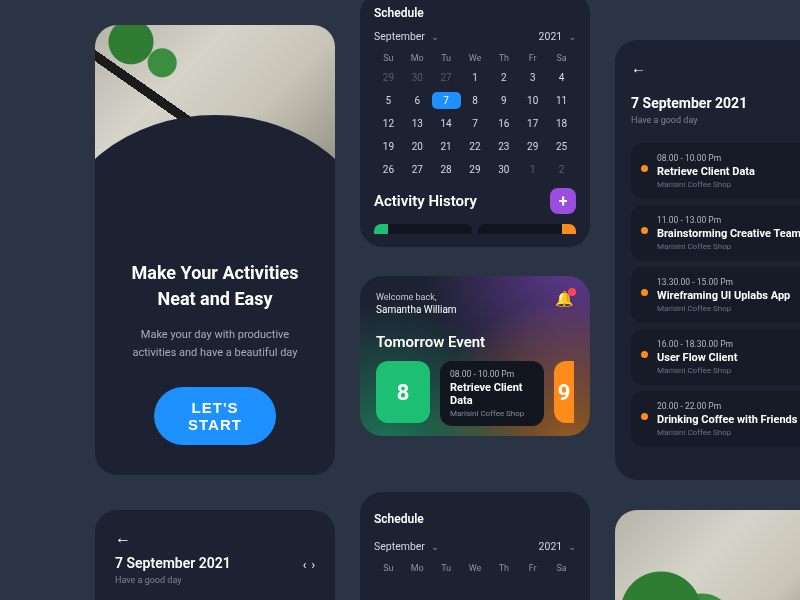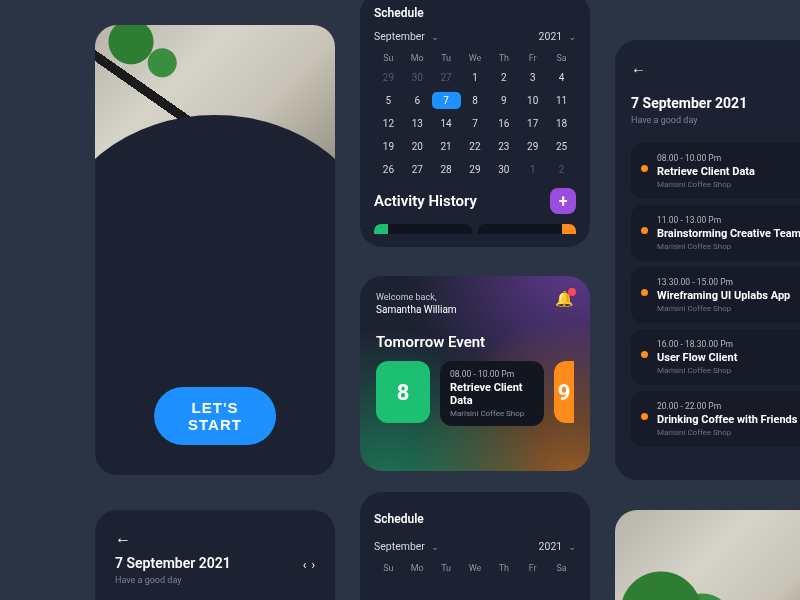--- a/index.html
+++ b/index.html
@@ -70,21 +70,21 @@
   .cal .d.sel { background:#1e90ff; color:#fff; }
   .act-row { display:flex; justify-content:space-between; align-items:center; margin-top:10px;}
   .act-row .lbl { color:#fff; font-size:15px; font-weight:600;}
   .plus { width:26px; height:26px; border-radius:8px; background:#9b4de0; color:#fff; display:flex; align-items:center; justify-content:center; font-size:16px; font-weight:700; cursor:pointer;}
   .act-strip { height:10px; margin-top:10px; border-radius:6px 6px 0 0; display:flex; gap:6px;}
   .act-strip div { flex:1; background:#0f141f; border-radius:7px 7px 0 0; position:relative;}
   .act-strip div:first-child::before{content:"";position:absolute;left:0;top:0;width:14px;height:100%;background:#1dbf73;border-radius:7px 0 0 0;}
   .act-strip div:last-child::before{content:"";position:absolute;right:0;top:0;width:14px;height:100%;background:#ff8c1a;border-radius:0 7px 0 0;}
 
   
-  .home { left:360px; top:276px; width:230px; height:195px;
+  .home { left:360px; top:276px; width:230px; height:160px;
     background:
       radial-gradient(circle at 12% 110%, rgba(29,191,115,.55), transparent 55%),
       radial-gradient(circle at 92% 106%, rgba(255,140,26,.55), transparent 55%),
       radial-gradient(circle at 95% -10%, rgba(155,77,224,.55), transparent 55%),
       #1d2232;
     padding:16px 16px 0;
   }
   .home .welcome { color:#c7cad5; font-size:9px;}
   .home .name { color:#fff; font-size:10px; font-weight:400; margin-top:2px;}
   .bell { position:absolute; right:16px; top:14px; color:#fff; font-size:15px;}
@@ -121,20 +121,27 @@
       radial-gradient(circle at 20% 85%, #2f7d32 0 40px, transparent 41px),
       radial-gradient(circle at 38% 95%, #3b8d3f 0 30px, transparent 31px),
       linear-gradient(135deg,#b6b3a8,#d6d3c8 40%,#c8c4b8 70%,#8e8a7d);
   }
 </style>
 </head>
 <body>
 
 <div class="card onboarding">
   <div class="hero"></div>
+  <div class="copy">
+    <h1>
+      <span>Make Your Activities</span><br>
+      <span>Neat and Easy</span>
+    </h1>
+    <p>Make your day with productive activities and have a beautiful day</p>
+  </div>
   <button class="cta">LET'S START</button>
 </div>
 
 <div class="card detail-stub">
   <span class="back-arrow">←</span>
   <div class="date">7 September 2021</div>
   <div class="sub">Have a good day</div>
   <div class="nav-arrows">
     <span>‹</span>
     <span>›</span>

